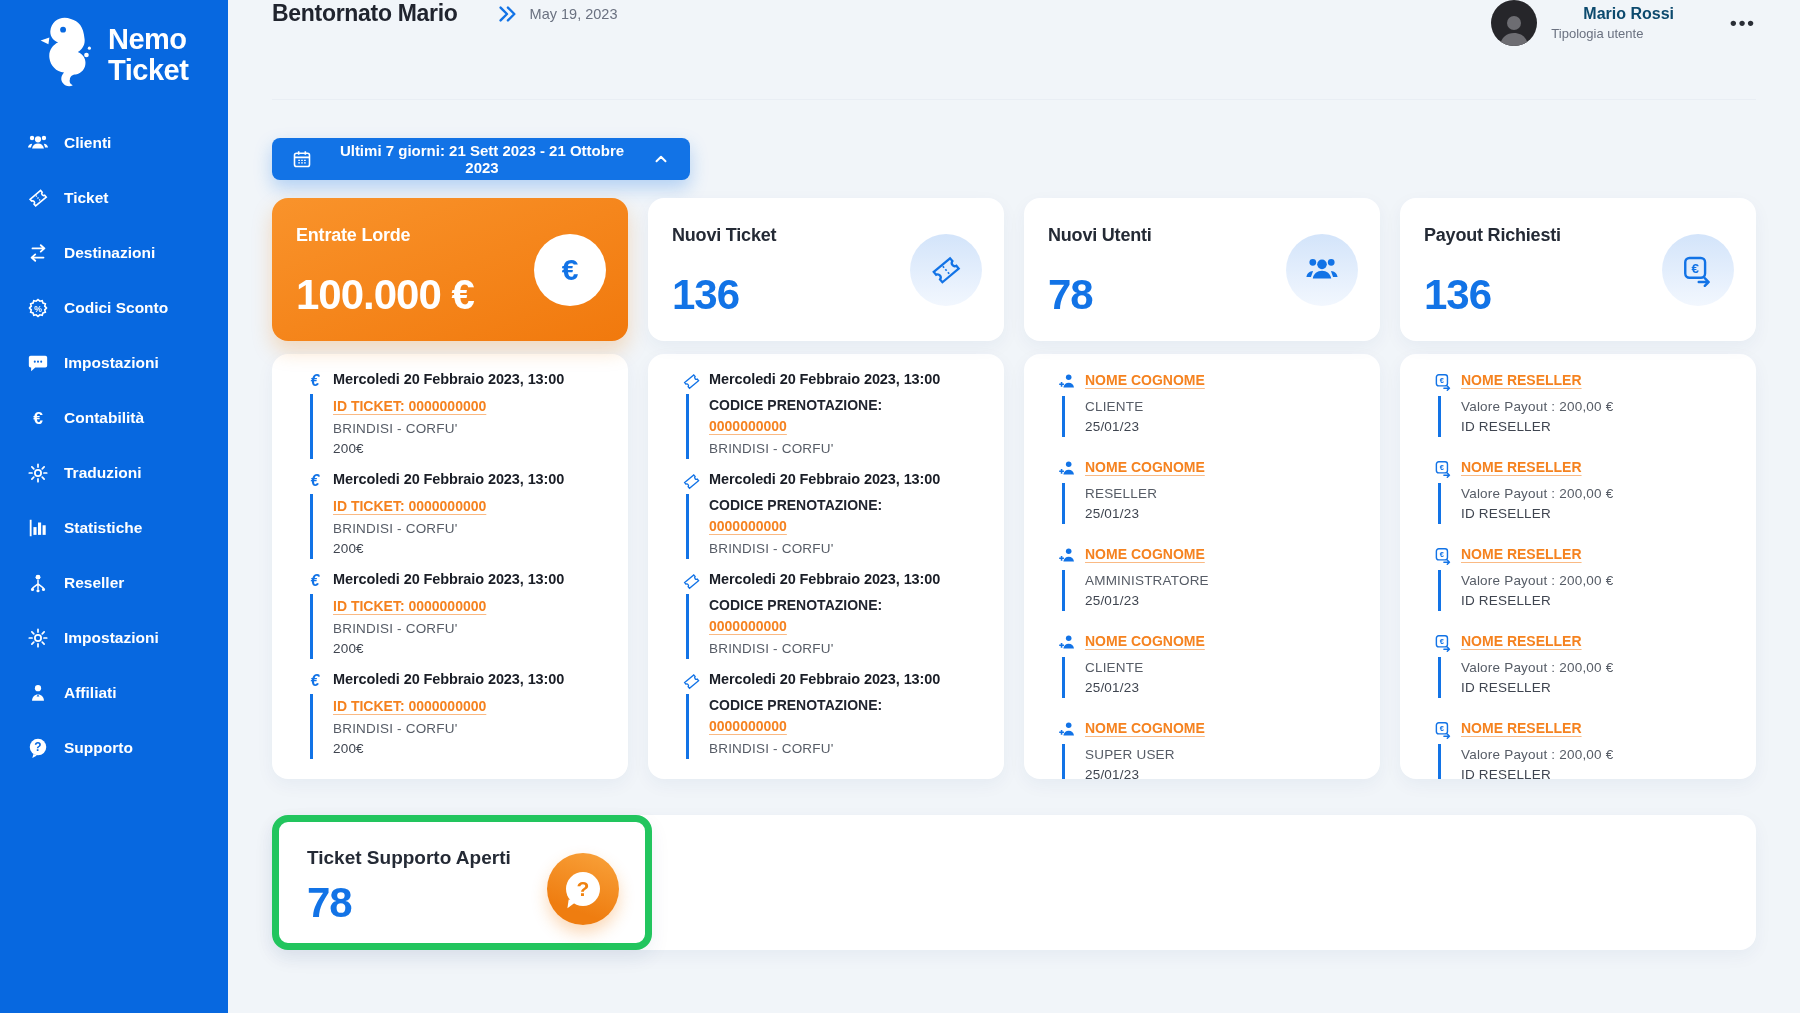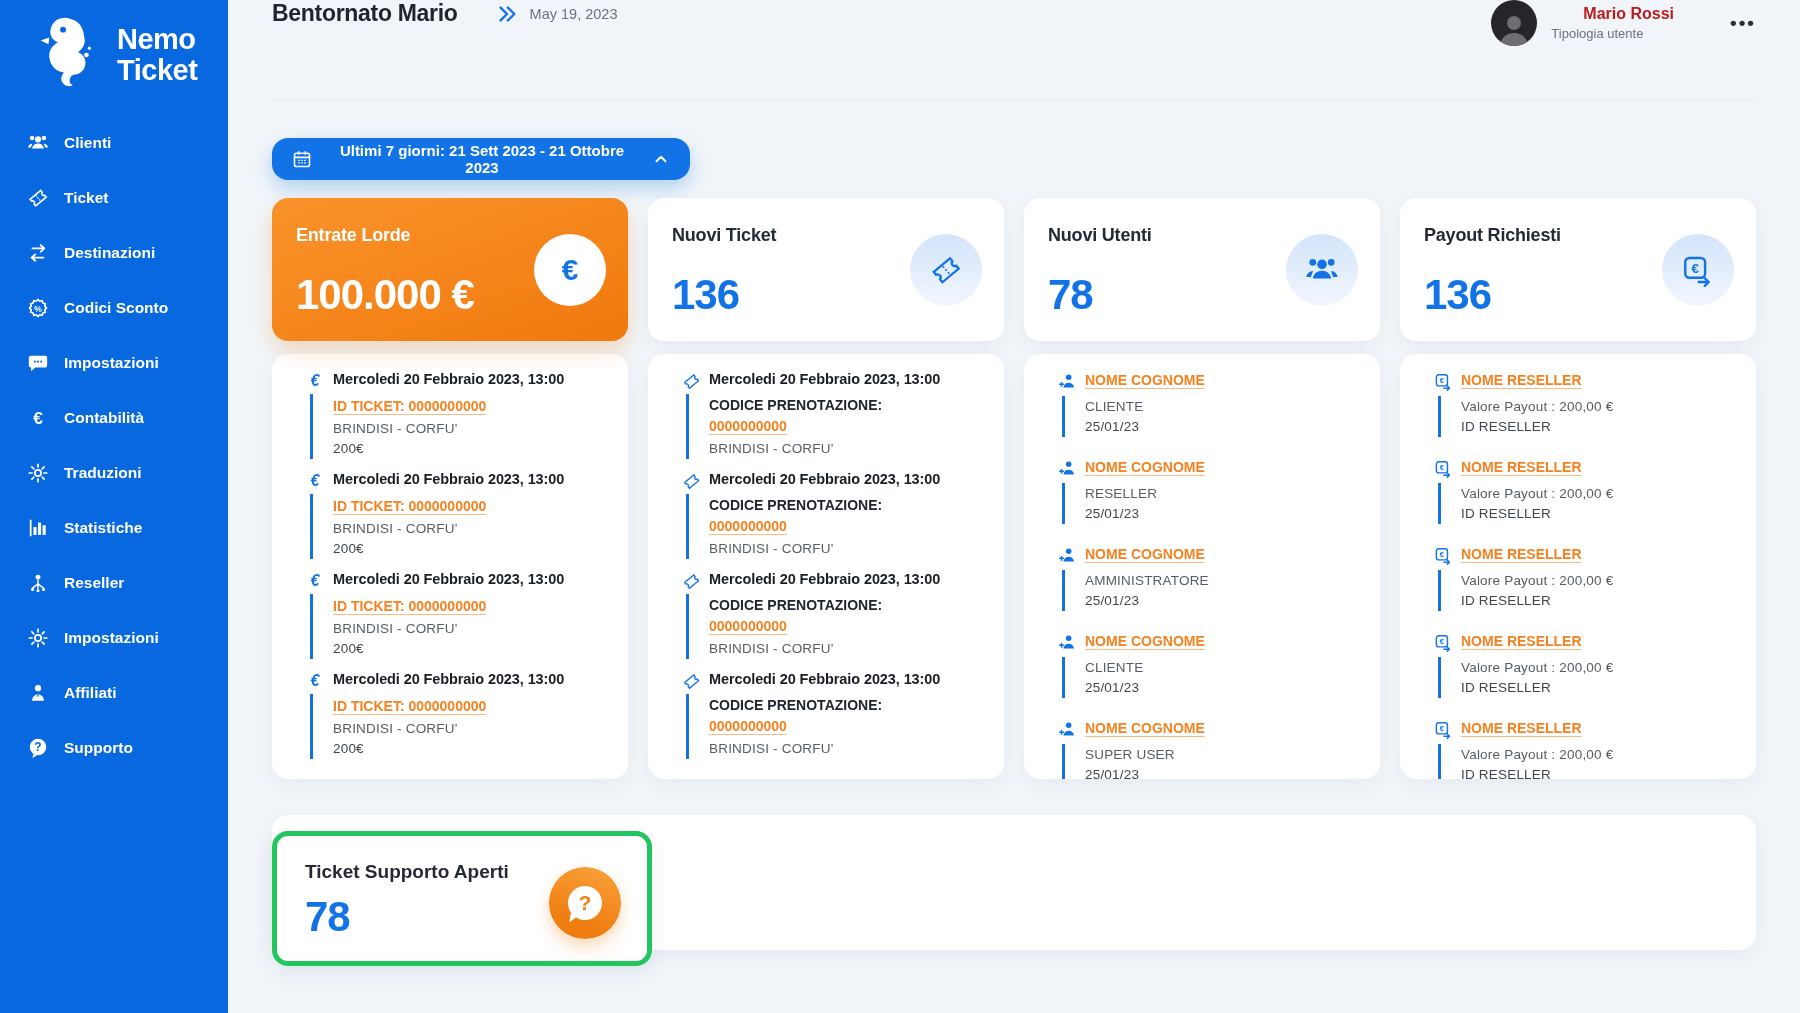--- a/index.html
+++ b/index.html
@@ -7,21 +7,21 @@
   body {
     font-family:"Liberation Sans","DejaVu Sans",sans-serif;
     background:#F1F5F9; color:#20242E;
   }
   :root{ }
   
   .sidebar{
     position:fixed; left:0; top:0; width:228px; height:1013px;
     background:#0768E0; color:#fff; z-index:5;
   }
-  .logo{ display:flex; align-items:center; gap:21px; padding:16px 10px 0 34px; }
+  .logo{ display:flex; align-items:center; gap:12px; padding:16px 10px 0 34px; }
   .logo svg{ width:62px; height:78px; flex:none; }
   .logo-text{ font-weight:bold; font-size:29px; line-height:31px; letter-spacing:-0.5px; }
   .menu{ margin-top:26px; }
   .menu-item{
     display:flex; align-items:center; gap:15px;
     height:46px; margin:0 10px 9px 10px; padding-left:17px;
     border-radius:9px; font-size:15.5px; font-weight:bold; color:#fff; cursor:pointer;
   }
   .menu-item.active{ background:#F5821F; box-shadow:0 4px 10px rgba(0,0,0,0.12); }
   .menu-item .mi{ width:22px; height:22px; flex:none; display:flex; align-items:center; justify-content:center; }
@@ -35,27 +35,27 @@
   }
   .tb-left{ display:flex; align-items:center; }
   .welcome{ font-size:23px; font-weight:bold; color:#20242E; letter-spacing:-0.3px; }
   .dbl-chev{ margin-left:38px; width:22px; height:22px; color:#1273E6; }
   .top-date{ margin-left:12px; font-size:14.5px; color:#6A7180; }
   .tb-right{ display:flex; align-items:center; }
   .avatar{ width:46px; height:46px; border-radius:50%; background:#26262a; overflow:hidden;
            display:flex; align-items:flex-end; justify-content:center; cursor:pointer;}
   .avatar svg{ width:36px; height:36px; }
   .who{ margin-left:14px; }
-  .who-name{ font-size:16px; font-weight:bold; color:#b91c1c;margin-left:32px; }
+  .who-name{ font-size:16px; font-weight:bold; color:#0c4a6e;margin-left:32px; }
   .who-type{ font-size:13px; color:#6A7180; margin-top:3px; }
   .dots{ margin-left:56px; font-size:19px; font-weight:bold; color:#2A2E36; letter-spacing:2px; cursor:pointer; }
 
   
   .filter-btn{
-    margin-top:38px; width:418px; height:42px; border:none; border-radius:16px;
+    margin-top:38px; width:418px; height:42px; border:none; border-radius:8px;
     background:#1273E6; color:#fff; display:flex; align-items:center; gap:13px;
     padding:0 20px; font-family:inherit; font-size:15px; font-weight:bold; cursor:pointer;
     box-shadow:0 8px 18px rgba(18,115,230,0.28);
   }
   .filter-btn svg{ flex:none; }
   .filter-caret{ margin-left:auto; }
 
   
   .grid{ display:grid; grid-template-columns:repeat(4,1fr); gap:20px; margin-top:18px; }
   .stat-card{
@@ -98,22 +98,22 @@
   .muted{ font-size:13.5px; color:#565C66; margin-top:6px; letter-spacing:0.2px; }
   .darker{ font-size:13.5px; color:#3F4550; margin-top:5px; letter-spacing:0.2px; }
   .semih{ font-size:14px; font-weight:bold; color:#20242E; margin-bottom:4px; }
   .users .item-body, .payout .item-body{ margin-bottom:21px; }
 
   
   .bottom-row{ position:relative; margin-top:36px; height:135px; }
   .bottom-bg{ position:absolute; inset:0; background:#fff; border-radius:16px;
               box-shadow:0 6px 18px rgba(25,60,120,0.05); }
   .support-card{
-    position:absolute; left:0; top:16px; width:380px; height:135px; background:#fff;
-    border:5px solid #22c55e; border-radius:16px; padding:25px 28px;
+    position:absolute; left:0; top:0; width:380px; height:135px; background:#fff;
+    border:7px solid #22c55e; border-radius:16px; padding:25px 28px;
     box-shadow:0 8px 20px rgba(25,60,120,0.07);
   }
   .support-title{ font-size:19px; font-weight:bold; color:#242A35; }
   .support-value{ margin-top:10px; font-size:42px; font-weight:bold; color:#1273E6; letter-spacing:-1px; }
   .support-bubble{
     position:absolute; right:26px; top:31px; width:72px; height:72px; border-radius:50%;
     background:linear-gradient(200deg,#F9A33C 0%,#EF7D10 75%);
     display:flex; align-items:center; justify-content:center;
     box-shadow:0 8px 16px rgba(241,130,20,0.30);
   }

